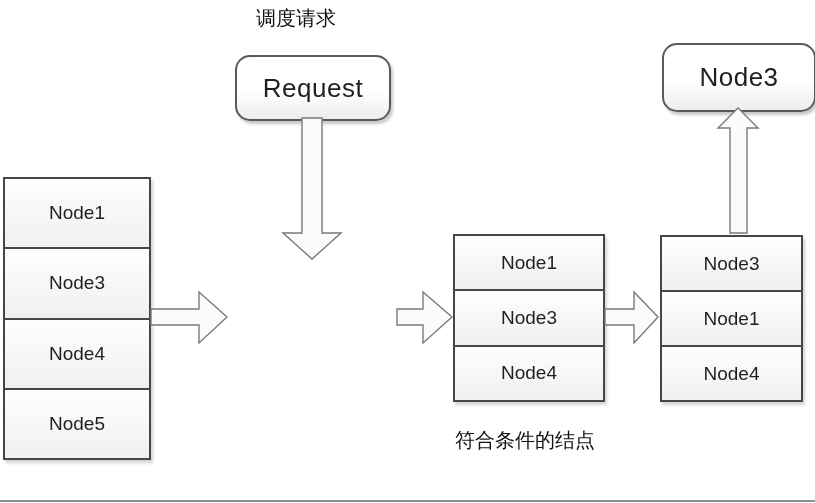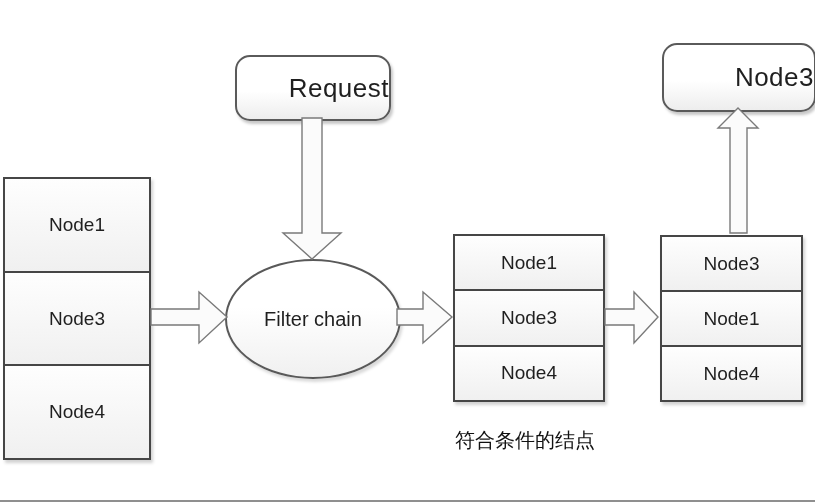--- a/index.html
+++ b/index.html
@@ -15,21 +15,21 @@
 
   
   .round-box {
     position: absolute;
     border: 2px solid #5a5a5a;
     border-radius: 15px;
     background: linear-gradient(180deg, #ffffff 55%, #ededed 100%);
     box-shadow: 2px 3px 3px rgba(0,0,0,0.22);
     display: flex;
     align-items: center;
-    justify-content: flex-end;
+    justify-content: center;
     font-size: 26px;
     letter-spacing: 0.5px;
   }
   #request-box { left: 235px; top: 55px; width: 152px; height: 62px; }
   #result-box  { left: 662px; top: 43px; width: 150px; height: 65px; }
 
   
   .stack {
     position: absolute;
     border: 2px solid #464646;
@@ -100,37 +100,36 @@
     left: 0; top: 500px;
     width: 815px; height: 2px;
     background: #8f8f8f;
   }
 </style>
 </head>
 <body>
 
 <div id="canvas">
 
+  <div class="caption" id="caption-request">调度请求</div>
   <div class="caption" id="caption-filtered">符合条件的结点</div>
 
   <div class="round-box" id="request-box">
     <span>Request</span>
   </div>
   <div class="round-box" id="result-box">
     <span>Node3</span>
   </div>
 
-  <div id="filter-ellipse">
-    <span>Filter chain</span>
-  </div>
 
   <div class="stack" id="cluster-stack">
     <div class="stack-row">Node1</div>
     <div class="stack-row">Node3</div>
     <div class="stack-row">Node4</div>
+    <div class="stack-row">Node5</div>
   </div>
 
   <div class="stack" id="filtered-stack">
     <div class="stack-row">Node1</div>
     <div class="stack-row">Node3</div>
     <div class="stack-row">Node4</div>
   </div>
 
   <div class="stack" id="sorted-stack">
     <div class="stack-row">Node3</div>

